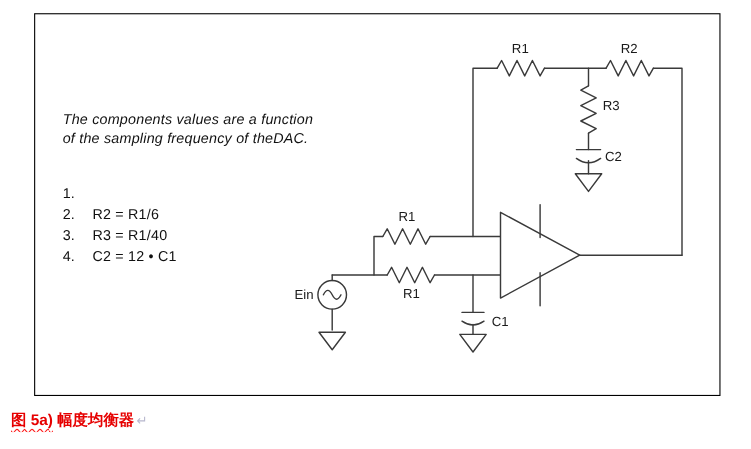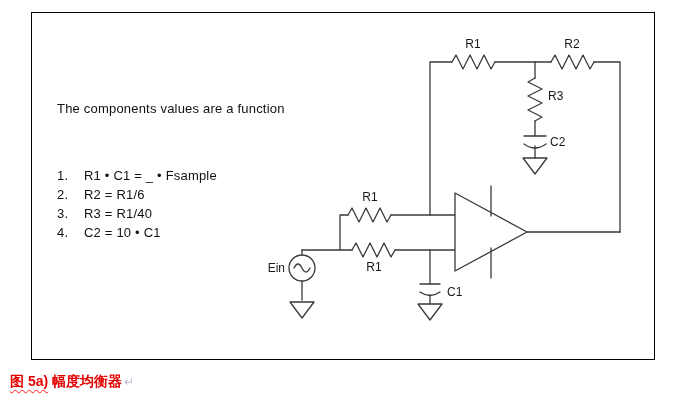--- a/index.html
+++ b/index.html
@@ -25,21 +25,21 @@
   }
   .note {
     position: absolute;
     left: 57px; top: 100px;
     font-size: 13px;
     line-height: 17px;
     color: #111111;
     letter-spacing: 0.2px;
     white-space: nowrap;
   }
-  .note span { display: block; }
+  .note span { display: block; font-style: italic; }
   .eq-list {
     position: absolute;
     left: 57px; top: 166px;
     font-size: 13px;
     color: #111111;
     letter-spacing: 0.2px;
   }
   .eq-row { display: flex; height: 19px; align-items: center; white-space: nowrap; }
   .eq-num { width: 27px; }
   .caption {
@@ -68,38 +68,38 @@
 </style>
 </head>
 <body>
 
 <div class="canvas">
 
   <div class="frame"></div>
 
   <div class="note">
     <span>The components values are a function</span>
+    <span>of the sampling frequency of theDAC.</span>
   </div>
 
   <div class="eq-list">
     <div class="eq-row">
       <span class="eq-num">1.</span>
-      <span>R1 • C1 = _ • Fsample</span>
     </div>
     <div class="eq-row">
       <span class="eq-num">2.</span>
       <span>R2 = R1/6</span>
     </div>
     <div class="eq-row">
       <span class="eq-num">3.</span>
       <span>R3 = R1/40</span>
     </div>
     <div class="eq-row">
       <span class="eq-num">4.</span>
-      <span>C2 = 10 • C1</span>
+      <span>C2 = 12 • C1</span>
     </div>
   </div>
 
   <svg class="circuit" width="683" height="408" viewBox="0 0 683 408">
     <g stroke="#3a3a3a" stroke-width="1.3" fill="none" stroke-linecap="round" stroke-linejoin="round">
 
       <path d="M430,62 H452 M495,62 H551 M594,62 H620 M430,62 V215 M620,62 V232"></path>
       <path d="M452,62 l4,-7 l7,14 l7,-14 l7,14 l7,-14 l7,14 l4,-7"></path>
       <path d="M551,62 l4,-7 l7,14 l7,-14 l7,14 l7,-14 l7,14 l4,-7"></path>
       <path d="M535,62 V78 M535,121 V136 M535,146 V158"></path>

